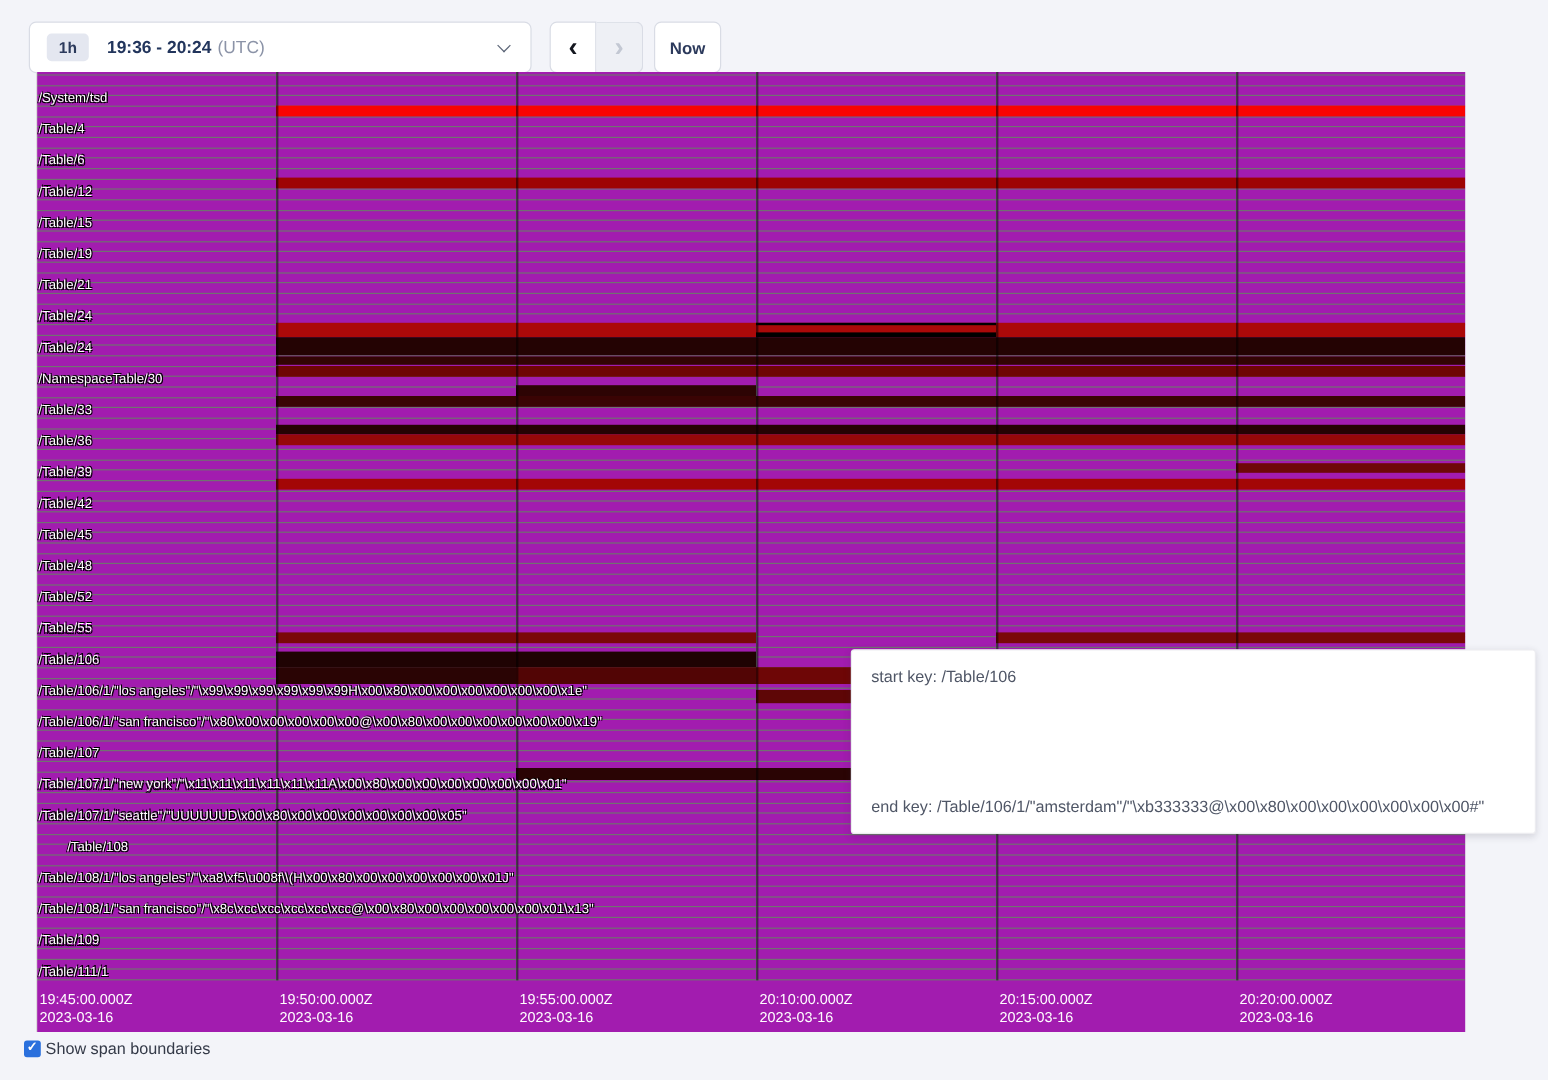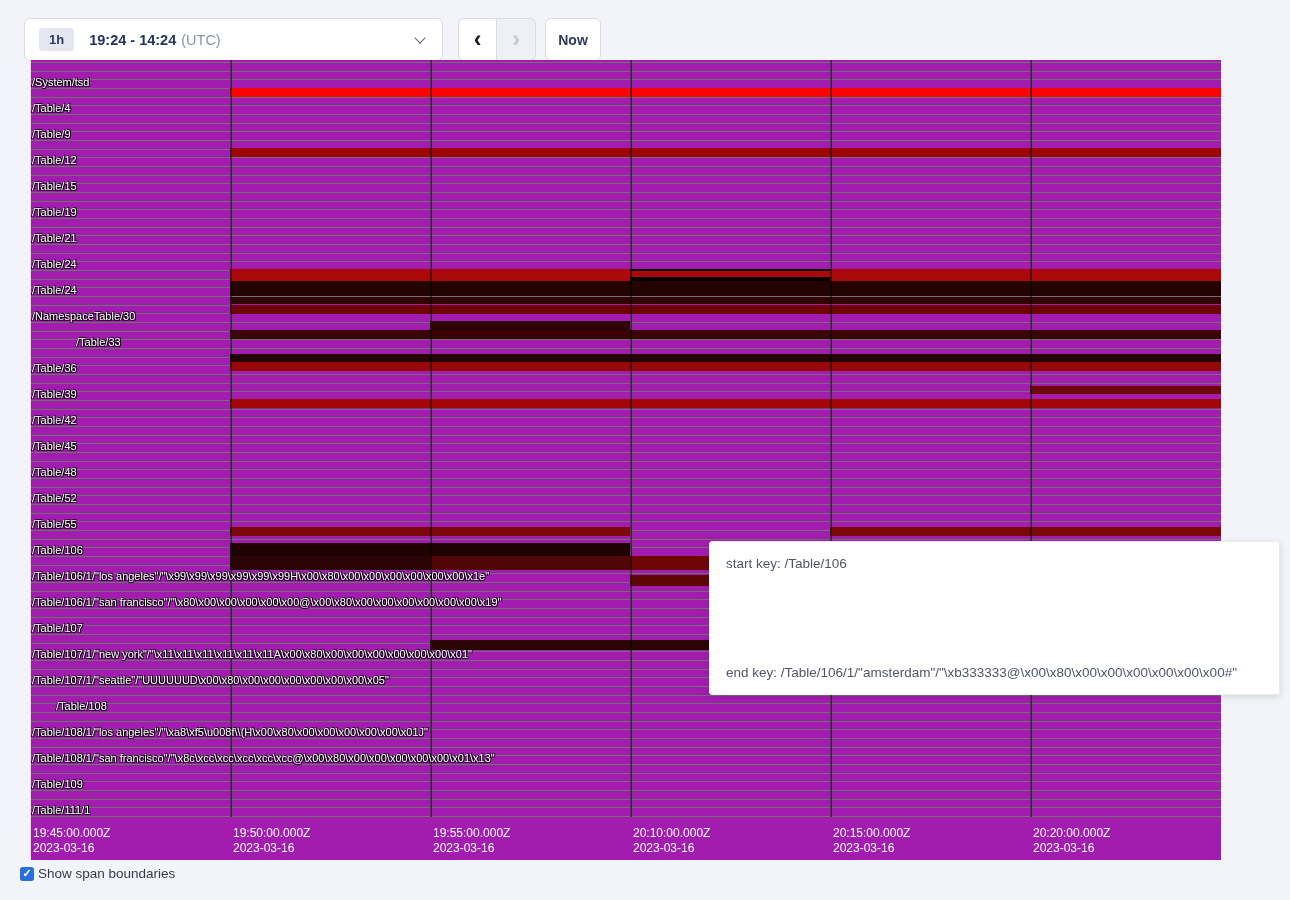--- a/index.html
+++ b/index.html
@@ -55,21 +55,21 @@
   .checkbox{width:14px;height:14px;background:#2a70dd;border-radius:2.5px;color:#fff;
     font-size:11px;font-weight:700;display:flex;align-items:center;justify-content:center;
     line-height:1;}
   .check-label{font-size:13.5px;color:#343a48;}
 </style>
 </head>
 <body>
 
 <div id="range-selector">
   <span id="range-badge">1h</span>
-  <span id="range-text">19:24 - 14:24</span>
+  <span id="range-text">19:36 - 20:24</span>
   <span id="range-zone">(UTC)</span>
   <span class="caret"></span>
 </div>
 
 <div id="nav-group">
   <button class="nav-btn prev">‹</button>
   <button class="nav-btn next">›</button>
 </div>
 
 <button id="now-btn">Now</button>
@@ -191,29 +191,29 @@
     <div class="band" style="left: 200px; top: 467px; width: 400px; height: 9px; background: rgb(122, 8, 8);"></div>
     <div class="band" style="left: 800px; top: 467px; width: 391px; height: 9px; background: rgb(122, 8, 8);"></div>
     <div class="band" style="left: 200px; top: 483px; width: 400px; height: 13px; background: rgb(31, 3, 3);"></div>
     <div class="band" style="left: 200px; top: 496px; width: 200px; height: 14px; background: rgb(42, 4, 4);"></div>
     <div class="band" style="left: 400px; top: 496px; width: 200px; height: 14px; background: rgb(82, 5, 5);"></div>
     <div class="band" style="left: 600px; top: 496px; width: 591px; height: 14px; background: rgb(110, 6, 6);"></div>
     <div class="band" style="left: 600px; top: 515px; width: 591px; height: 11px; background: rgb(94, 6, 6);"></div>
     <div class="band" style="left: 400px; top: 580px; width: 791px; height: 10px; background: rgb(42, 4, 4);"></div>
     <div class="rowlabel" style="top: 16px;">/System/tsd</div>
     <div class="rowlabel" style="top: 42px;">/Table/4</div>
-    <div class="rowlabel" style="top: 68px;">/Table/9</div>
+    <div class="rowlabel" style="top: 68px;">/Table/6</div>
     <div class="rowlabel" style="top: 94px;">/Table/12</div>
     <div class="rowlabel" style="top: 120px;">/Table/15</div>
     <div class="rowlabel" style="top: 146px;">/Table/19</div>
     <div class="rowlabel" style="top: 172px;">/Table/21</div>
     <div class="rowlabel" style="top: 198px;">/Table/24</div>
     <div class="rowlabel" style="top: 224px;">/Table/24</div>
     <div class="rowlabel" style="top: 250px;">/NamespaceTable/30</div>
-    <div class="rowlabel" style="top: 276px; margin-left: 44px;">/Table/33</div>
+    <div class="rowlabel" style="top: 276px;">/Table/33</div>
     <div class="rowlabel" style="top: 302px;">/Table/36</div>
     <div class="rowlabel" style="top: 328px;">/Table/39</div>
     <div class="rowlabel" style="top: 354px;">/Table/42</div>
     <div class="rowlabel" style="top: 380px;">/Table/45</div>
     <div class="rowlabel" style="top: 406px;">/Table/48</div>
     <div class="rowlabel" style="top: 432px;">/Table/52</div>
     <div class="rowlabel" style="top: 458px;">/Table/55</div>
     <div class="rowlabel" style="top: 484px;">/Table/106</div>
     <div class="rowlabel" style="top: 510px;">/Table/106/1/"los angeles"/"\x99\x99\x99\x99\x99\x99H\x00\x80\x00\x00\x00\x00\x00\x00\x1e"</div>
     <div class="rowlabel" style="top: 536px;">/Table/106/1/"san francisco"/"\x80\x00\x00\x00\x00\x00@\x00\x80\x00\x00\x00\x00\x00\x00\x19"</div>

